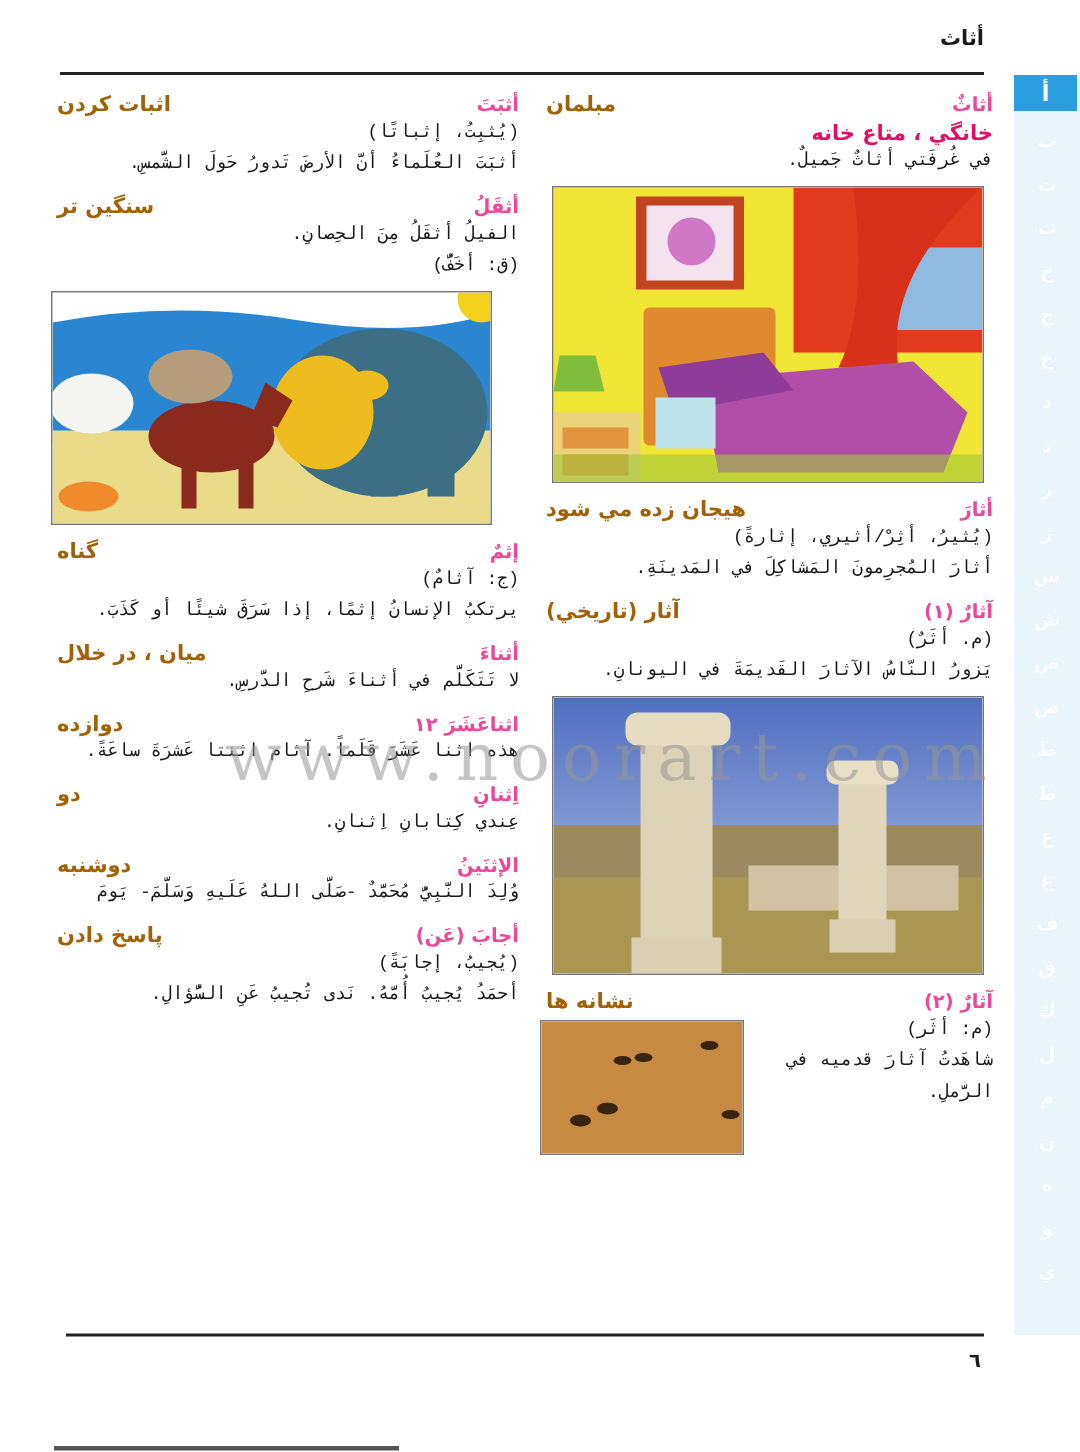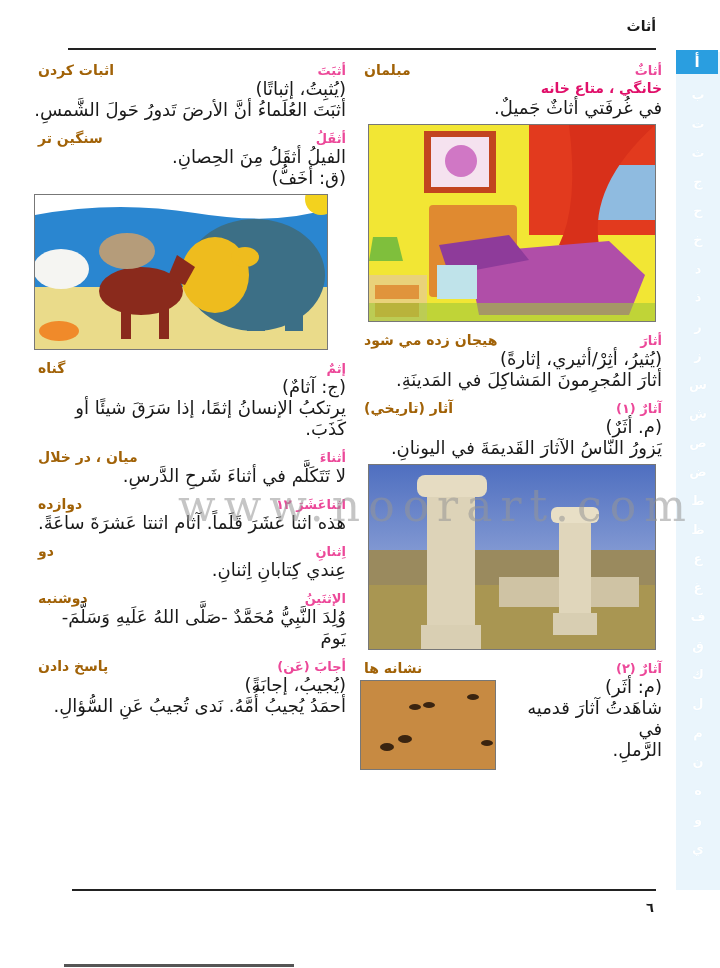--- a/index.html
+++ b/index.html
@@ -2,21 +2,21 @@
 <html><head>
 <meta charset="utf-8">
 <style>
   html, body { margin:0; padding:0; }
   body {
     width:720px; height:968px; position:relative; overflow:hidden;
     background:#ffffff;
     font-family:"DejaVu Sans", sans-serif;
     color:#1a1a1a;
   }
-  .page { position:absolute; inset:0;margin-left:28px; }
+  .page { position:absolute; inset:0; }
   .running-head {
     position:absolute; right:64px; top:18px;
     font-size:14px; font-weight:bold; direction:rtl;
   }
   .top-rule {
     position:absolute; left:40px; right:64px; top:48px; height:2px; background:#222;
   }
   .bottom-rule {
     position:absolute; left:44px; right:64px; top:889px; height:2px; background:#222;
   }
@@ -51,21 +51,21 @@
 
   .entry { margin-bottom:10px; }
   .headline { display:flex; justify-content:space-between; align-items:baseline; }
   .head {
     color:#ec4899; font-weight:bold; font-size:13px;
   }
   .trans {
     color:#a16207; font-weight:bold; font-size:14px; padding-left:4px;
   }
   .trans2 { color:#e0106a; font-weight:bold; font-size:14px; }
-  .line { font-size:18px; line-height:21px; }
+  .line { font-size:12px; line-height:21px;font-family:Liberation Mono, monospace; }
   .illus {
     border:1px solid #777; overflow:hidden; position:relative; margin:6px 0 10px 0;
   }
   .wm {
     position:absolute; left:0; top:480px; width:720px; text-align:center;
     font-family:"DejaVu Serif", serif; font-size:44px; letter-spacing:8px;
     color:rgba(150,150,150,0.55); pointer-events:none; direction:ltr;padding-left:48px;
   }
   .inline-row { display:flex; align-items:flex-start; gap:24px; }
 </style>

